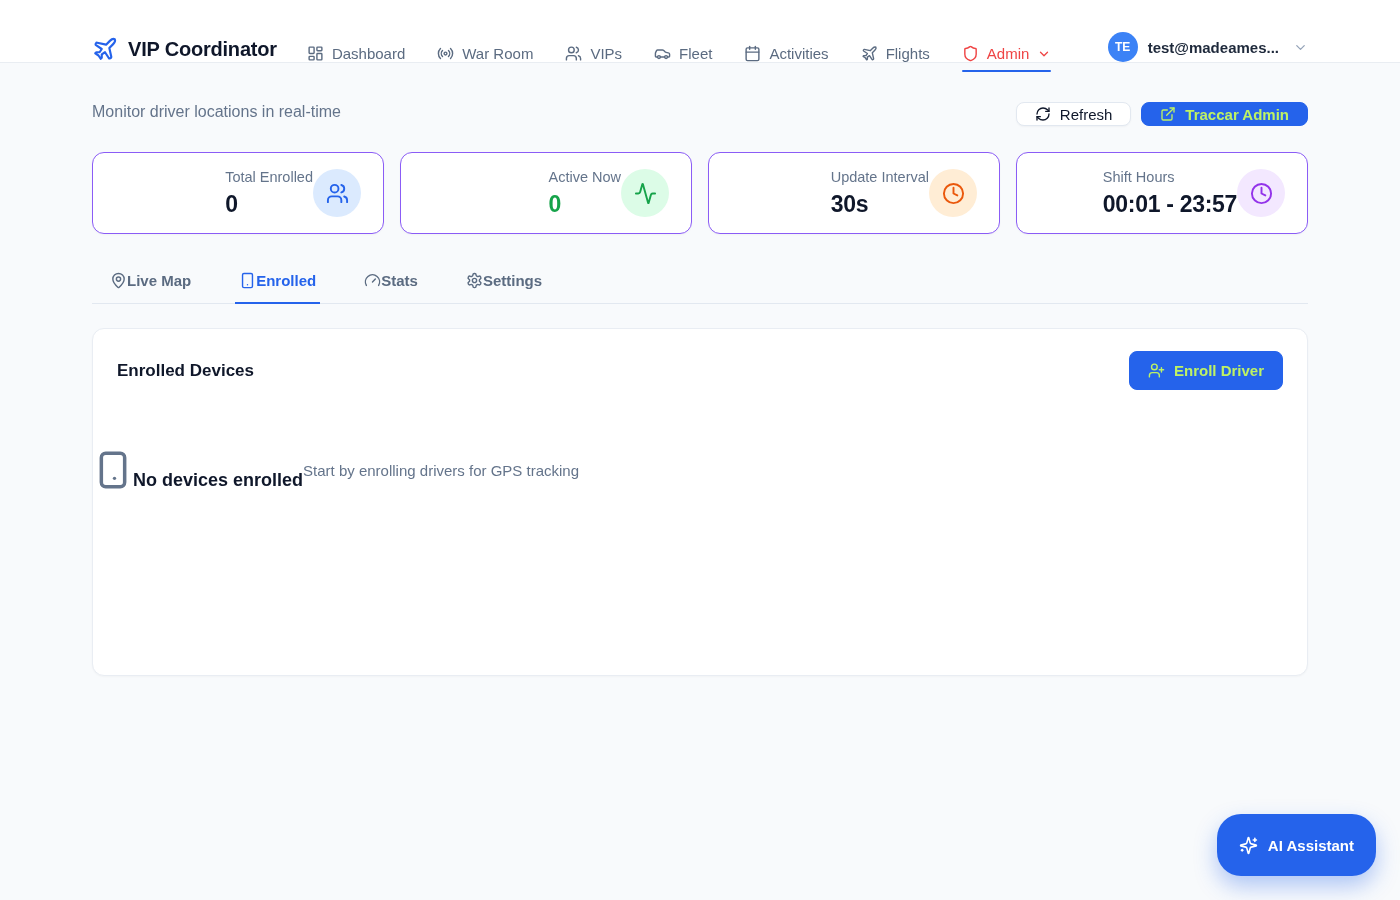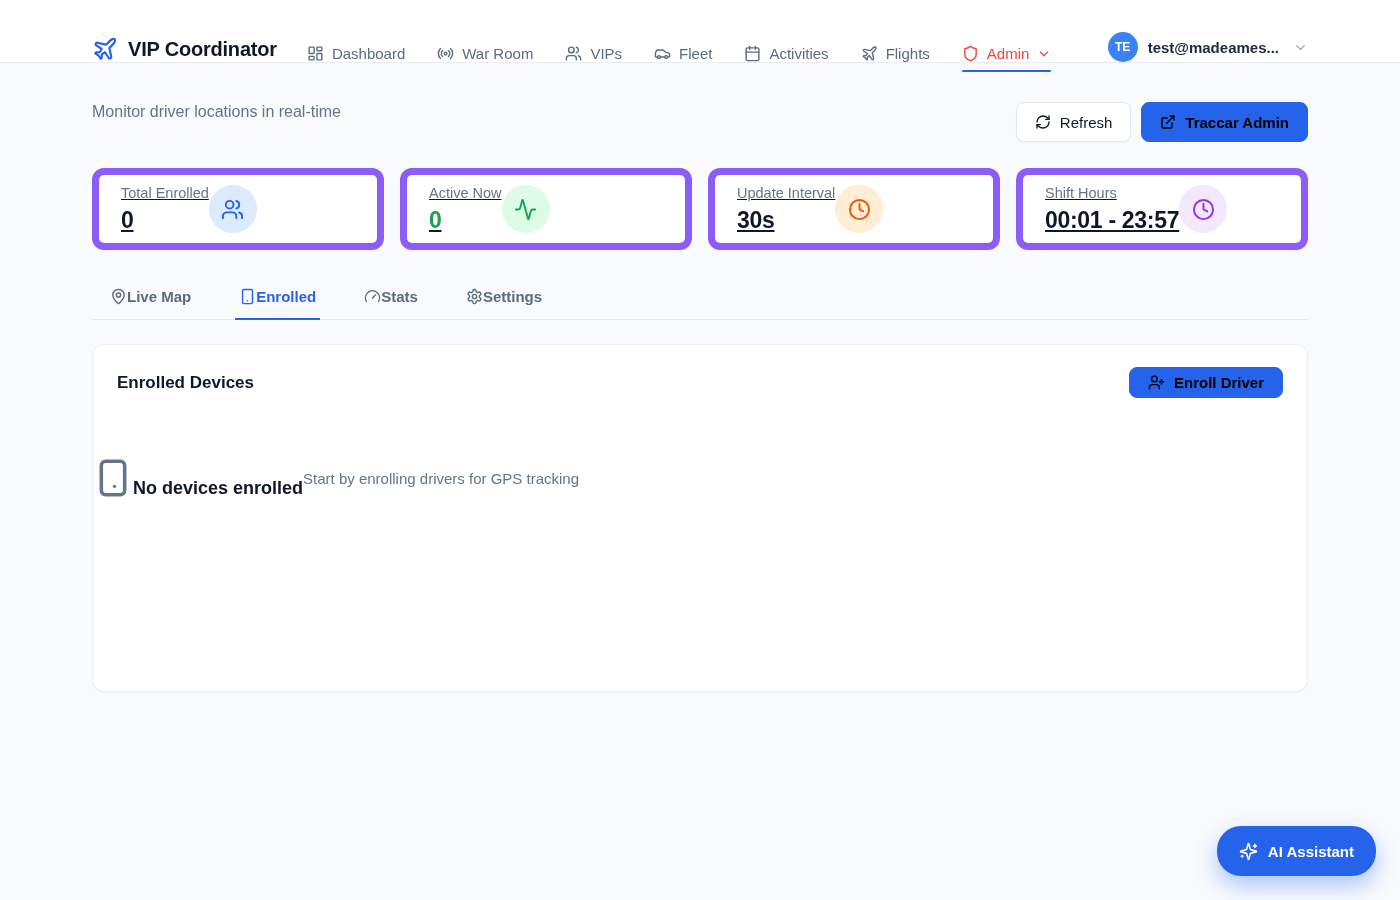--- a/index.html
+++ b/index.html
@@ -40,37 +40,36 @@
 
   
   .page-header {
     display: flex; justify-content: space-between; align-items: flex-start;
     padding: 30px 92px 0;
   }
   .page-title { margin: 0; font-size: 30px; font-weight: 700; letter-spacing: -0.5px; color: #0f172a; }
   .page-subtitle { margin: 10px 0 0; font-size: 16px; color: #64748b; }
   .header-actions { display: flex; gap: 10px; padding-top: 9px; }
   .btn {
-    height: 40px; border-radius: 8px; padding: 0 18px; cursor: pointer;
+    height: 24px; border-radius: 8px; padding: 0 18px; cursor: pointer;
     display: inline-flex; align-items: center; gap: 9px;
     font-family: "Liberation Sans", sans-serif; font-size: 15px;
   }
   .btn-outline { background: #fff; border: 1px solid #e2e8f0; color: #0f172a; font-weight: 500; box-shadow: 0 1px 2px rgba(15,23,42,.04); }
-  .btn-primary { background: #2563eb; border: 1px solid #2563eb; color: #000000; font-weight: 600; }
+  .btn-primary { background: #2563eb; border: 1px solid #2563eb; color: #bef264; font-weight: 600; }
 
   
   .stats-row {
     margin: 26px 92px 0; display: grid; grid-template-columns: repeat(4, 1fr); gap: 16px;
   }
   .stat-card {
-    background: #fff; border: 7px solid #8b5cf6; border-radius: 12px;
+    background: #fff; border: 1px solid #8b5cf6; border-radius: 12px;
     padding: 16px 22px; height: 82px;
-    display: flex; justify-content: flex-start; align-items: center;
+    display: flex; justify-content: flex-end; align-items: center;
     box-shadow: 0 1px 2px rgba(15,23,42,.03);
-    text-decoration: underline;
   }
   .stat-label { font-size: 14.5px; color: #64748b; margin-bottom: 6px; }
   .stat-value { font-size: 23px; font-weight: 700; color: #0f172a; letter-spacing: -0.3px; }
   .stat-value.green { color: #16a34a; }
   .stat-icon-wrap { width: 48px; height: 48px; border-radius: 50%; display: flex; align-items: center; justify-content: center; }
   .ic-blue   { background: #dbeafe; color: #2563eb; }
   .ic-green  { background: #dcfce7; color: #16a34a; }
   .ic-orange { background: #ffedd5; color: #ea580c; }
   .ic-purple { background: #f3e8ff; color: #9333ea; }
 
@@ -87,29 +86,29 @@
   .tab.active { color: #2563eb; border-bottom-color: #2563eb; }
 
   
   .panel {
     margin: 24px 92px 0; height: 348px; background: #fff;
     border: 1px solid #e9edf3; border-radius: 12px;
     box-shadow: 0 1px 2px rgba(15,23,42,.03);
   }
   .panel-header { display: flex; justify-content: space-between; align-items: center; padding: 22px 24px 0; }
   .panel-title { font-size: 17px; font-weight: 700; color: #0f172a; }
-  .btn-enroll { height: 31px; }
+  .btn-enroll { height: 39px; }
   .empty-state { display: flex; flex-direction: row; align-items: center; padding-top: 56px; }
   .empty-icon { color: #64748b; }
   .empty-title { margin-top: 20px; font-size: 18px; font-weight: 700; color: #0f172a; }
   .empty-subtitle { font-size: 15px; color: #64748b; }
 
   
   .assistant-btn {
-    position: absolute; right: 24px; bottom: 24px; height: 50px;
+    position: absolute; right: 24px; bottom: 24px; height: 62px;
     background: #2563eb; color: #fff; border: none; border-radius: 24px;
     padding: 0 22px; display: flex; align-items: center; gap: 10px;
     font-family: "Liberation Sans", sans-serif; font-size: 15px; font-weight: 700; cursor: pointer;
     box-shadow: 0 10px 22px rgba(37,99,235,.35);
   }
 </style>
 </head>
 <body>
 
 <nav class="topnav">

